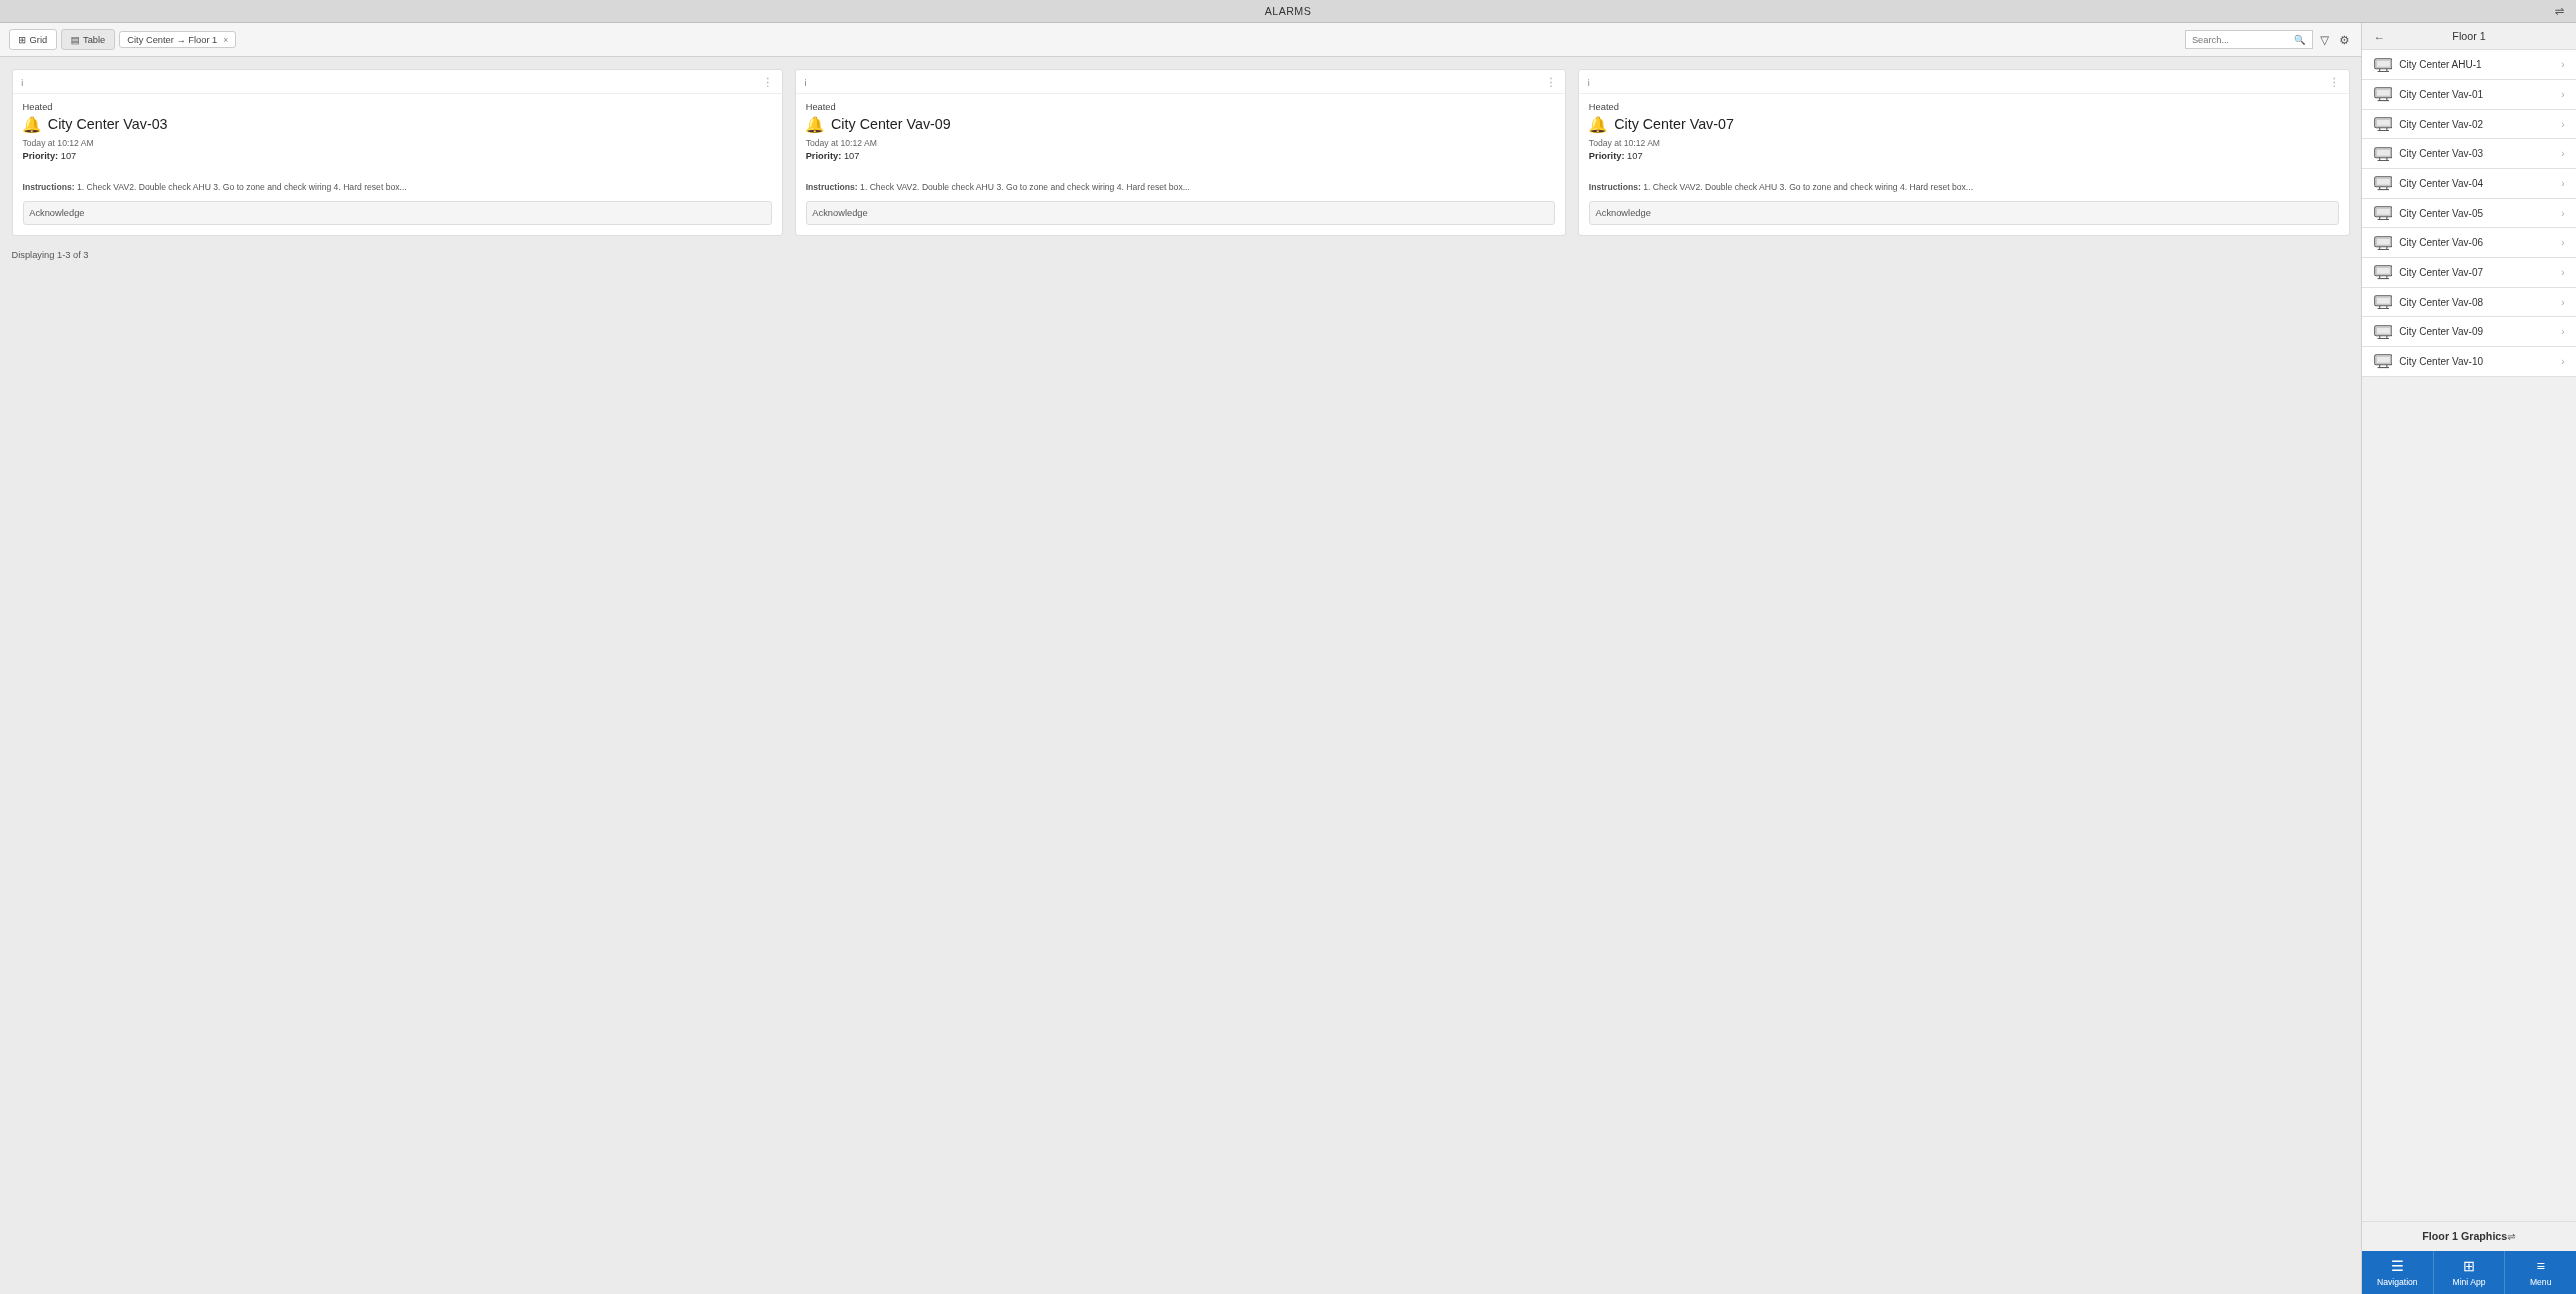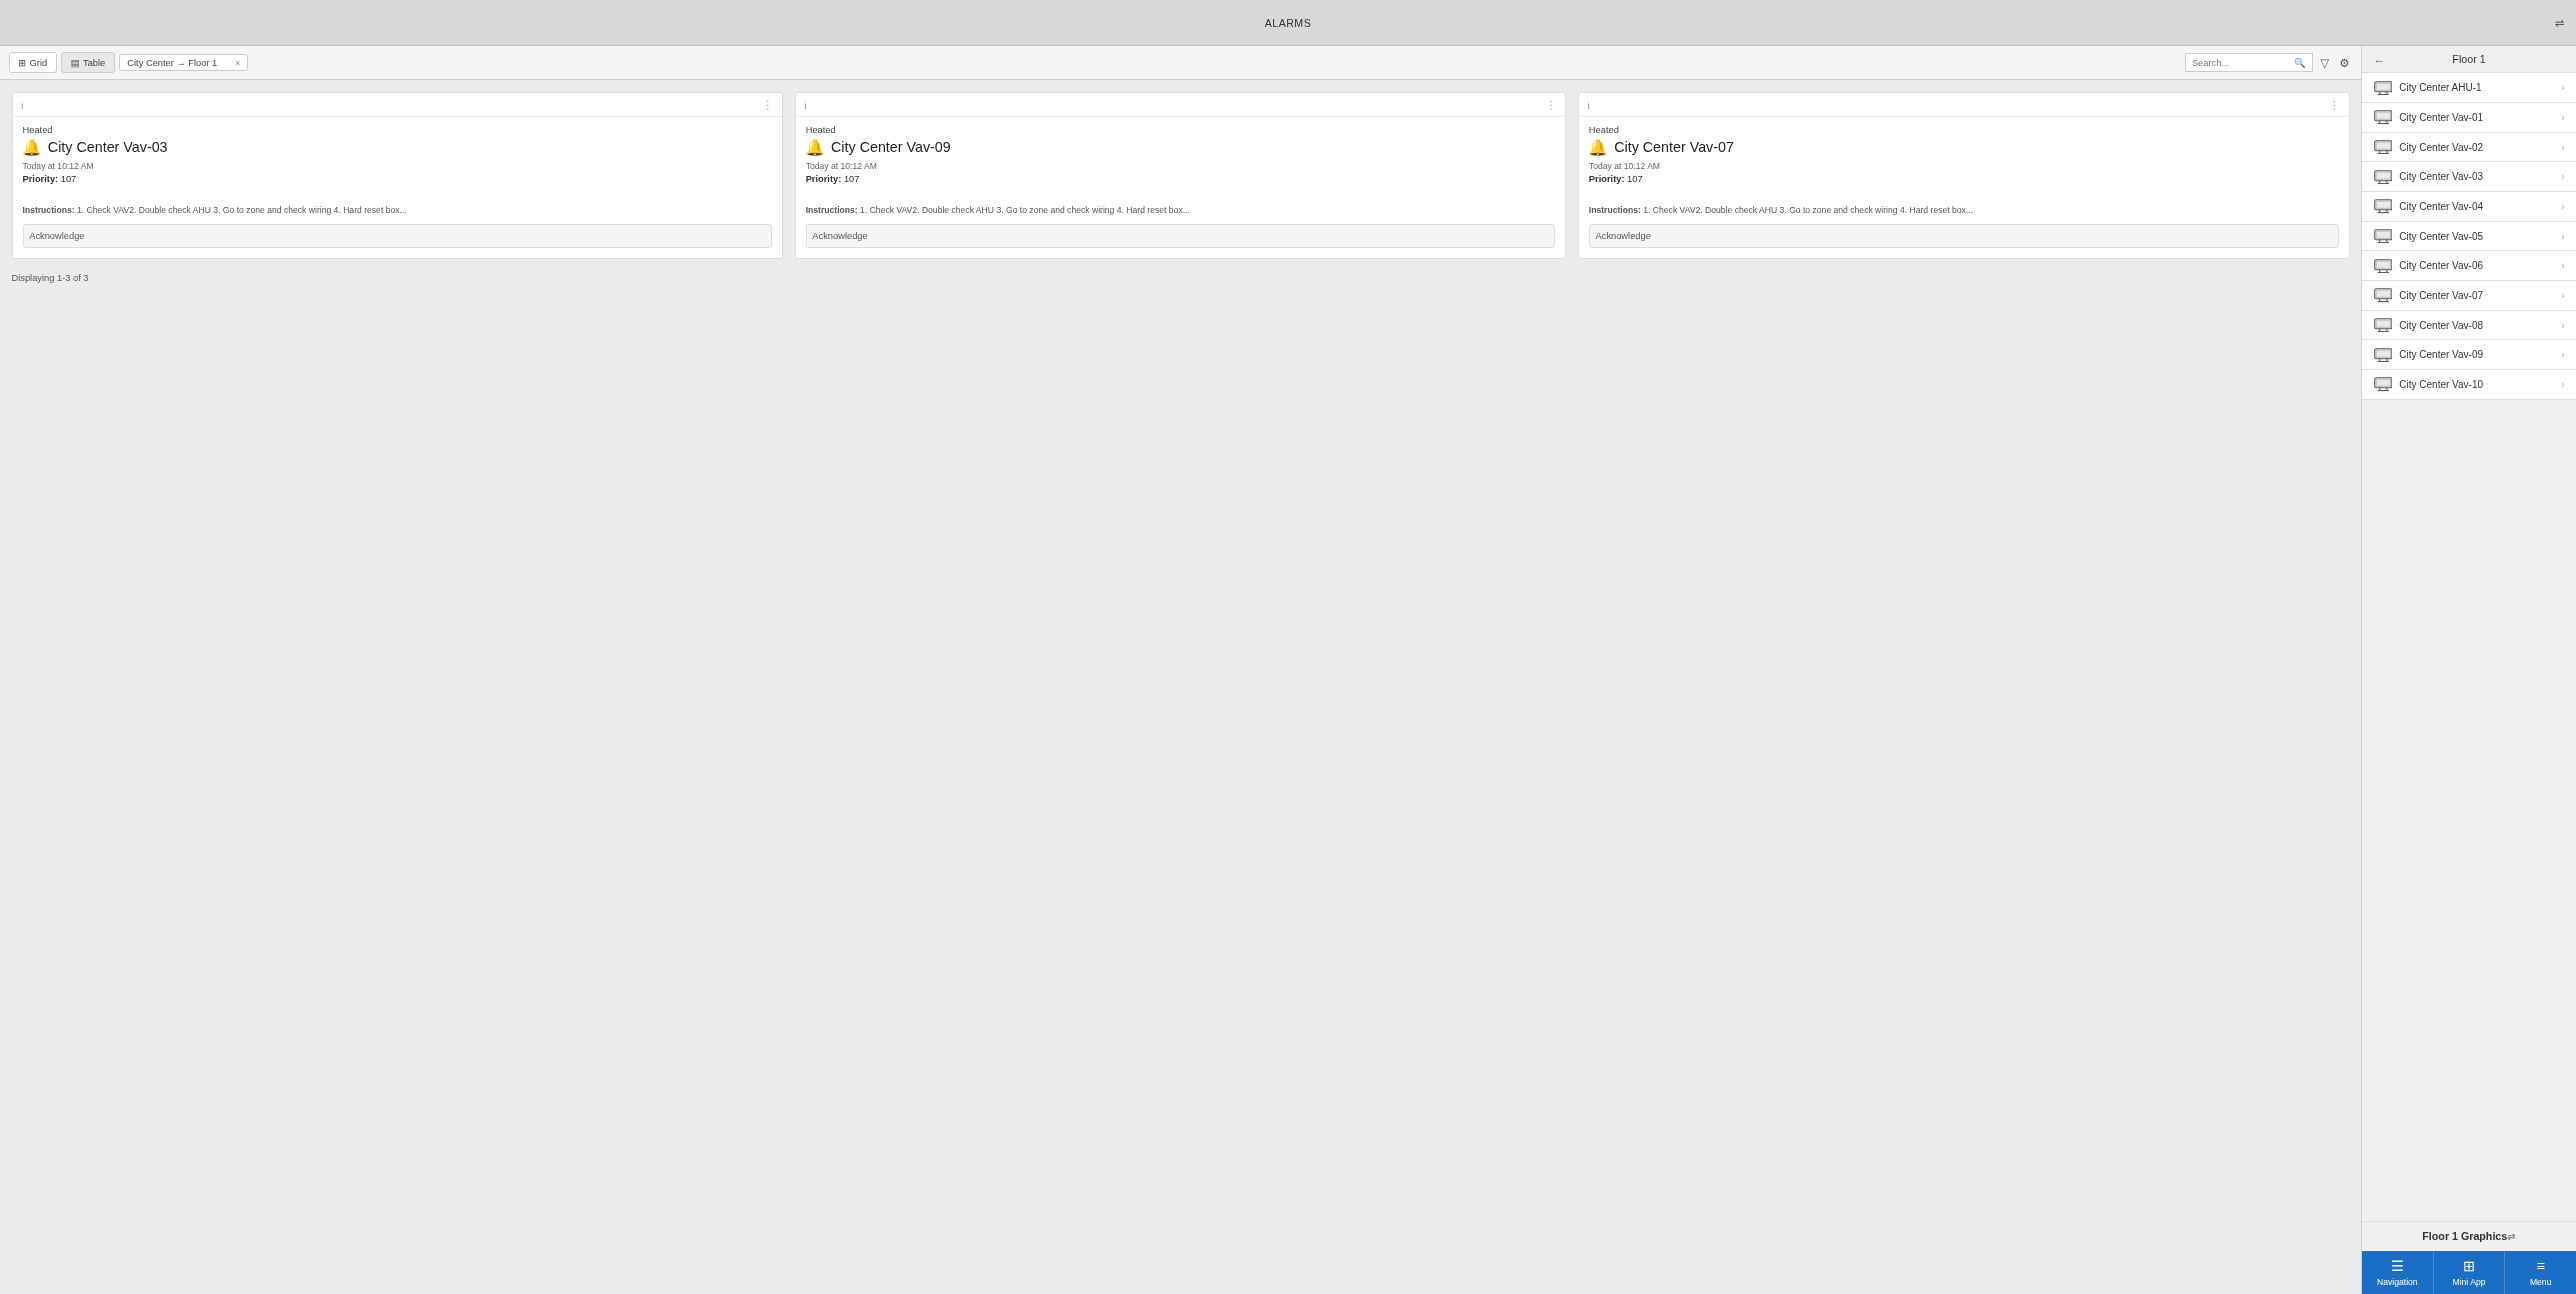--- a/index.html
+++ b/index.html
@@ -4,21 +4,21 @@
   <style>
     * { box-sizing: border-box; margin: 0; padding: 0; }
     body { font-family: -apple-system, BlinkMacSystemFont, 'Segoe UI', Arial, sans-serif; background: #e8e8e8; display: flex; flex-direction: column; height: 100vh; overflow: hidden; }
 
     
     .top-header {
       background: #d8d8d8;
       display: flex;
       align-items: center;
       justify-content: center;
-      height: 46px;
+      height: 23px;
       position: relative;
       border-bottom: 0.7px solid #c0c0c0;
     }
     .top-header-title {
       font-size: 10.7px;
       font-weight: 500;
       letter-spacing: 0.4px;
       color: #333;
     }
     .top-header-icon {
@@ -72,21 +72,21 @@
     }
     .breadcrumb-tab {
       display: flex;
       align-items: center;
       background: #fff;
       border: 0.7px solid #ccc;
       border-radius: 2.9px;
       padding: 2.9px 7.2px;
       font-size: 9.3px;
       color: #444;
-      gap: 18px;
+      gap: 6px;
       cursor: pointer;
     }
     .breadcrumb-tab .close-x {
       color: #888;
       font-size: 8.6px;
       cursor: pointer;
     }
     .toolbar-spacer { flex: 1; }
     .search-box {
       display: flex;

